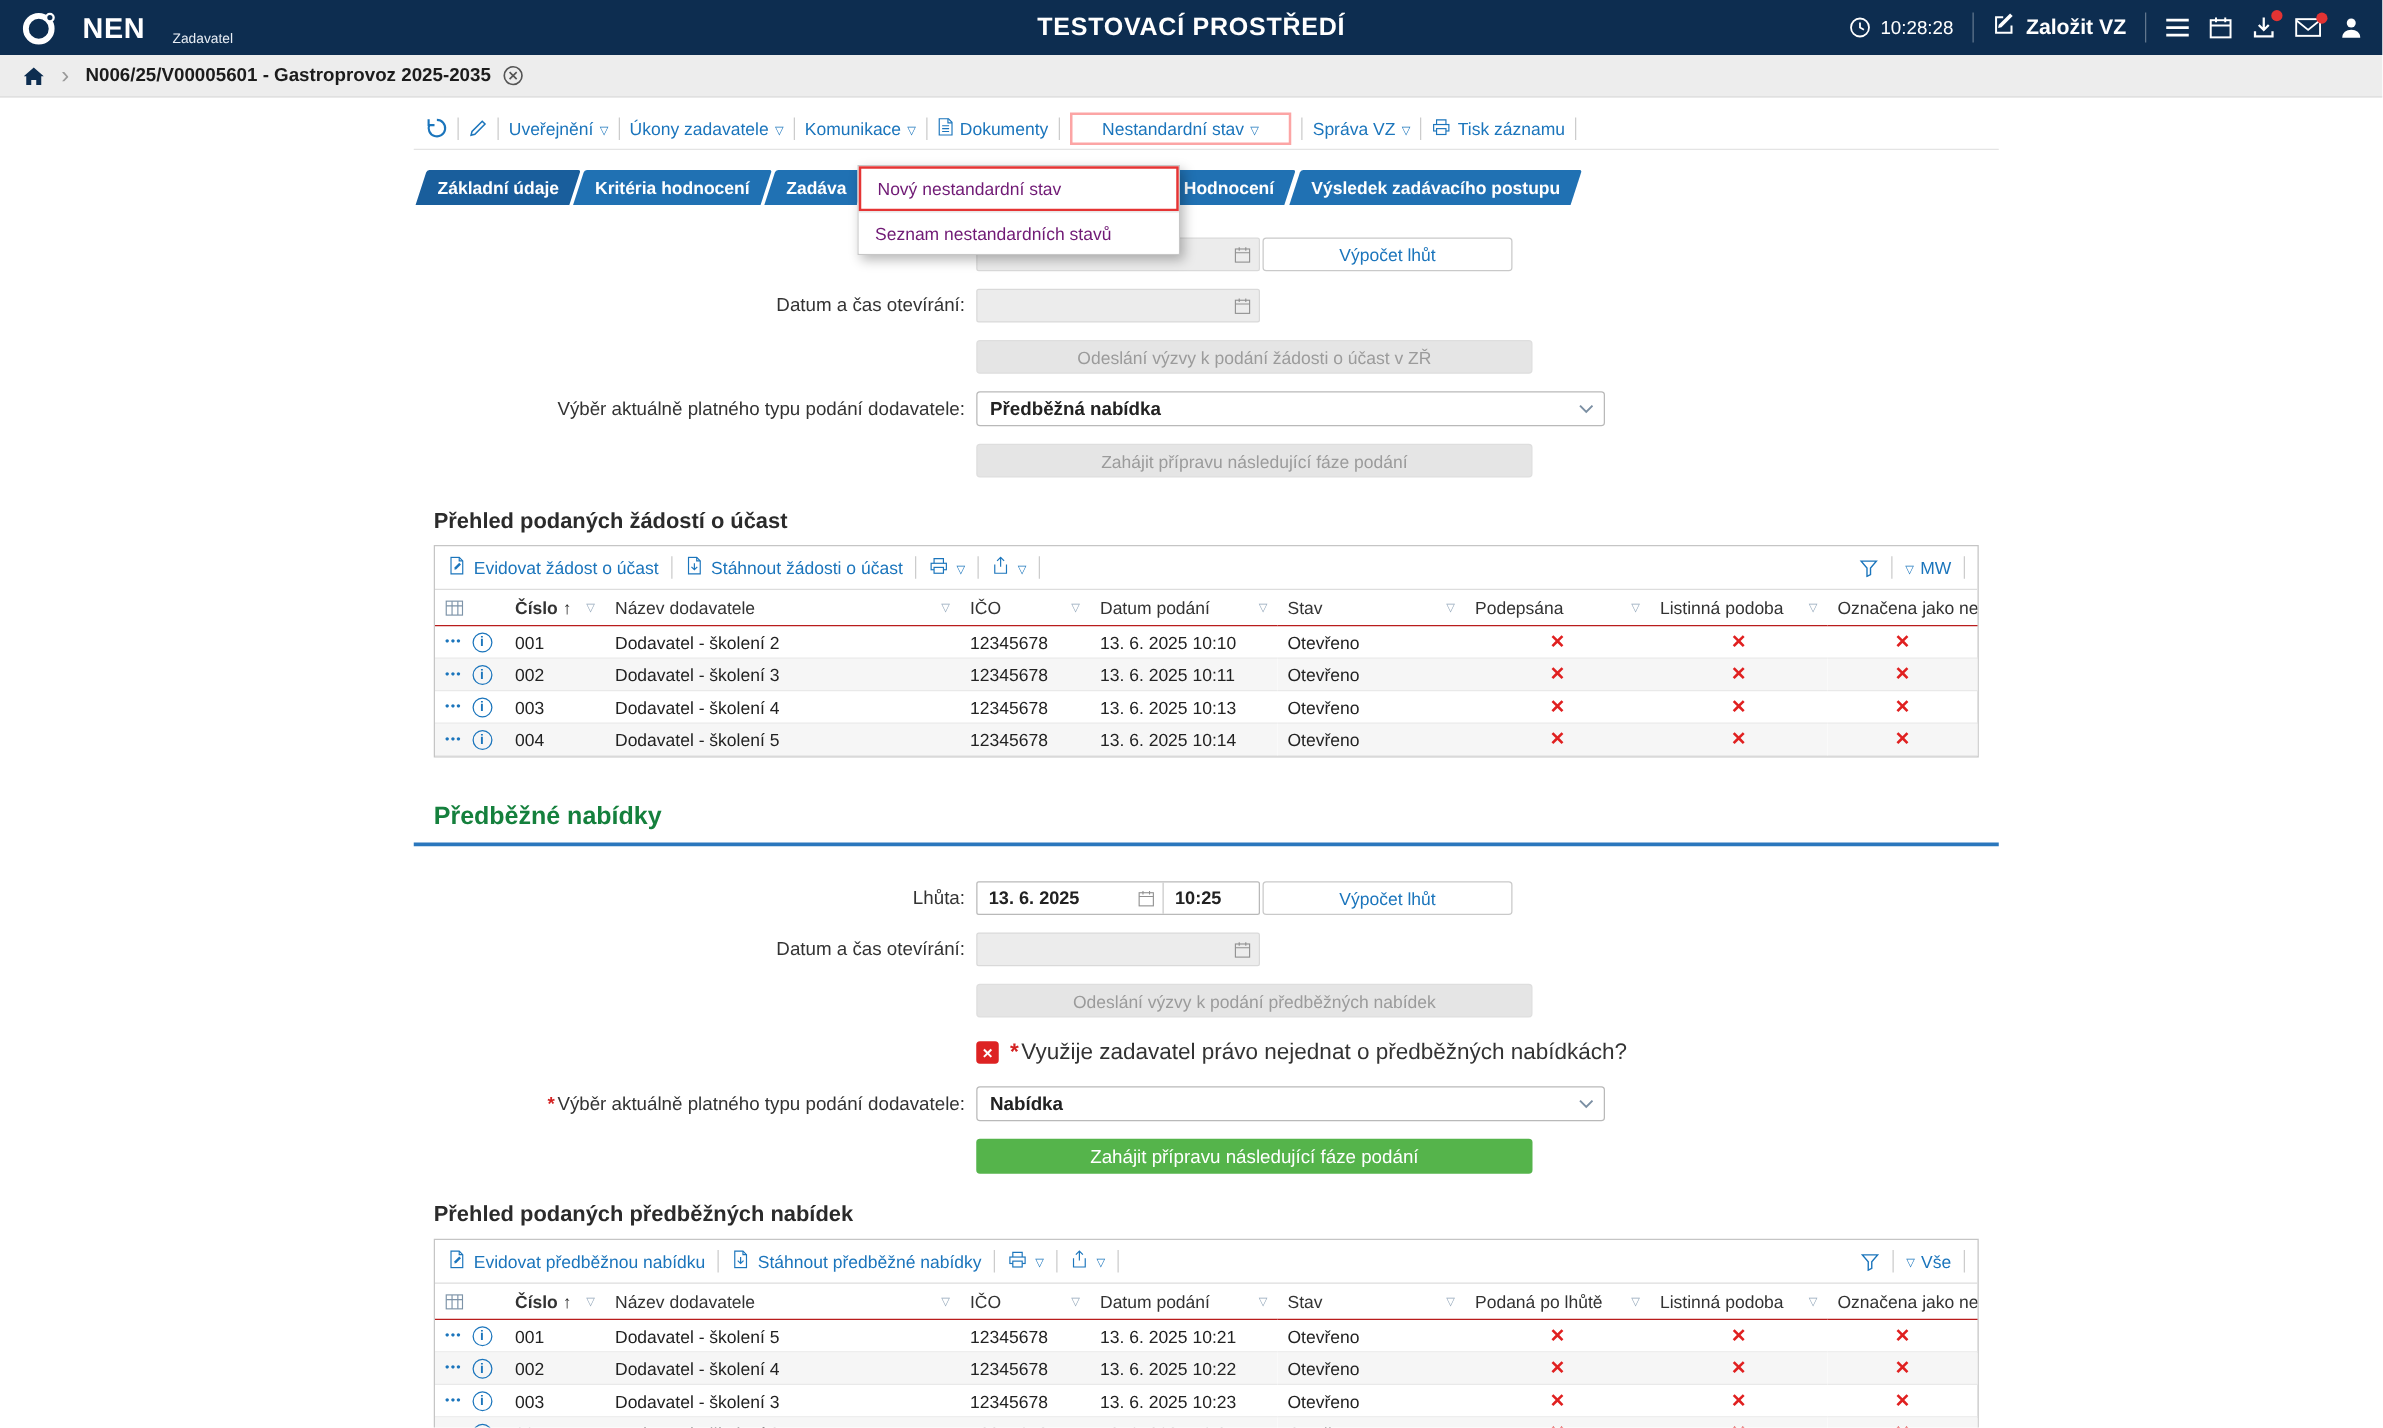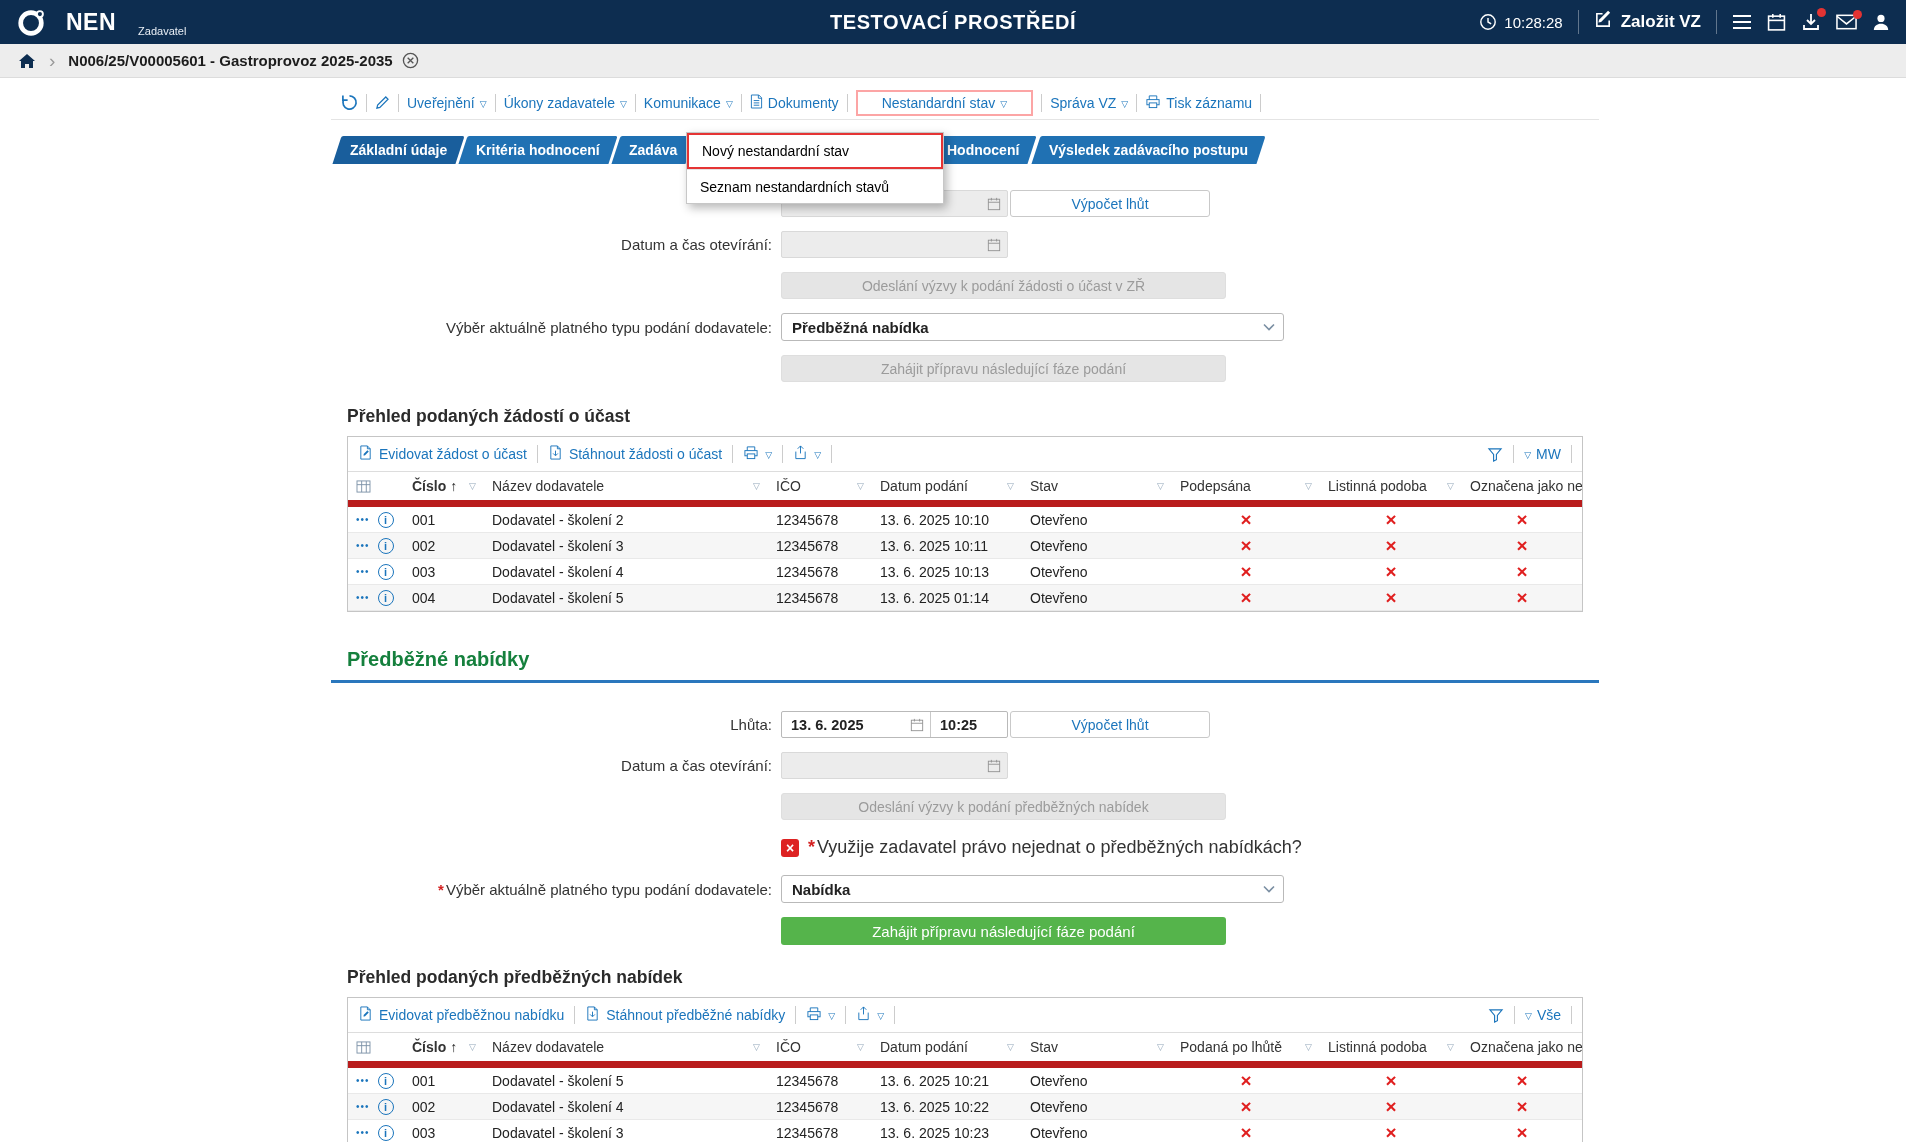--- a/index.html
+++ b/index.html
@@ -32,21 +32,21 @@
 
 
 .rec-toolbar{margin-top:8px;height:34px;display:flex;align-items:center;gap:8px;padding:0 10px;border-bottom:1px solid #e4e4e4}
 .tb-item{color:#1b75bc;font-size:14px;display:flex;align-items:center;gap:5px;cursor:pointer;white-space:nowrap}
 .caret{font-size:9px;margin-top:2px;color:#1b75bc}
 .vsep{width:1px;height:18px;background:#ccc;flex:0 0 auto}
 .red-annotation{border:2px solid #fca5a5;padding:3px 24px;position:relative}
 
 
 .dropdown{position:absolute;left:355px;top:46px;width:258px;background:#fff;border:1px solid #c7c7c7;box-shadow:3px 4px 9px rgba(0,0,0,.28);z-index:100}
-.dd-item{height:34px;line-height:34px;padding-left:13px;font-size:14px;color:#000000;cursor:pointer;background:#fff}
+.dd-item{height:34px;line-height:34px;padding-left:13px;font-size:14px;color:#701a75;cursor:pointer;background:#fff}
 .dd-item.red{border:2px solid #e53434;height:36px;line-height:32px}
 .dd-item+.dd-item{border-top:1px solid #e3e3e3}
 
 
 .tabs{margin-top:16px;display:flex;gap:3px;height:28px;padding-left:6px}
 .tab{background:#2071b3;color:#fff;transform:skewX(-18deg);padding:0 13px;display:flex;align-items:center;cursor:pointer;border-radius:2px 2px 0 0}
 .tab>span{transform:skewX(18deg);font-size:14px;font-weight:700;white-space:nowrap}
 .tab.first{background:#195e9c}
 .tab-filler{width:238px}
 
@@ -76,21 +76,21 @@
 
 
 .tbl-title{margin:24px 0 9px 16px;font-size:17.5px;font-weight:700;color:#2b2b2b}
 .panel{margin:0 16px;border:1px solid #c5c5c5;background:#fff}
 .ptoolbar{display:flex;align-items:center;gap:10px;padding:8px 10px;border-bottom:1px solid #ddd}
 .ptb-link{color:#1b75bc;font-size:14px;display:flex;align-items:center;gap:6px;cursor:pointer;white-space:nowrap}
 .ptb-right{margin-left:auto;display:flex;align-items:center;gap:10px}
 .funnel{color:#1b75bc;display:flex;cursor:pointer}
 .view-sel{display:flex;align-items:center;gap:5px;color:#1b75bc;font-size:14px;cursor:pointer}
 table{width:100%;border-collapse:collapse;table-layout:fixed;font-size:14px}
-th{font-weight:400;text-align:left;padding:6px 8px;color:#333;border-bottom:7px solid #b91c1c;white-space:nowrap;overflow:hidden}
+th{font-weight:400;text-align:left;padding:6px 8px;color:#333;border-bottom:1px solid #b91c1c;white-space:nowrap;overflow:hidden}
 .thwrap{display:flex;align-items:center;gap:4px}
 .th-bold{font-weight:700}
 .th-sort{font-weight:700;color:#222}
 .th-filter{margin-left:auto;color:#93a7ba;font-size:9px}
 .th-grid{color:#7d93a8;display:flex}
 td{padding:3px 8px;height:26px;border-bottom:1px solid #e9e9e9;white-space:nowrap;overflow:hidden;color:#222}
 tr.alt td{background:#f6f6f6}
 .c-x{text-align:center}
 .xmark{color:#e02020;font-size:19px;font-weight:700;line-height:1}
 .actions{display:flex;align-items:center;gap:8px}
@@ -510,21 +510,21 @@
         <tr class="alt">
           <td>
               <span class="actions">
                 <span class="dots">•••</span>
                 <span class="info-i">i</span>
               </span>
             </td>
           <td>004</td>
           <td>Dodavatel - školení 5</td>
           <td>12345678</td>
-          <td>13. 6. 2025 01:14</td>
+          <td>13. 6. 2025 10:14</td>
           <td>Otevřeno</td>
           <td class="c-x"><span class="xmark">×</span></td>
           <td class="c-x"><span class="xmark">×</span></td>
           <td class="c-x"><span class="xmark">×</span></td>
         </tr>
       </tbody>
     </table>
   </div>
 
   <div class="sec2-head">

